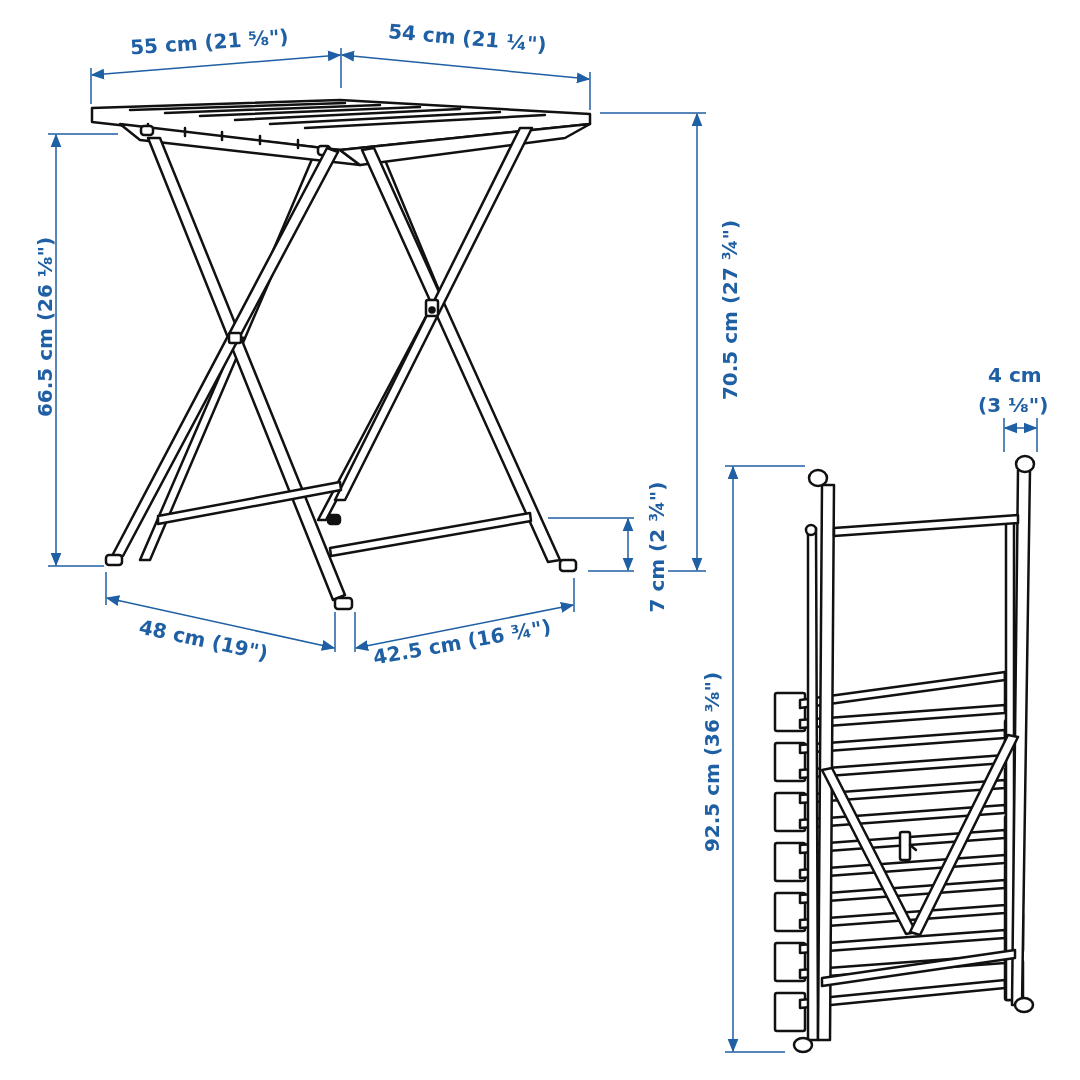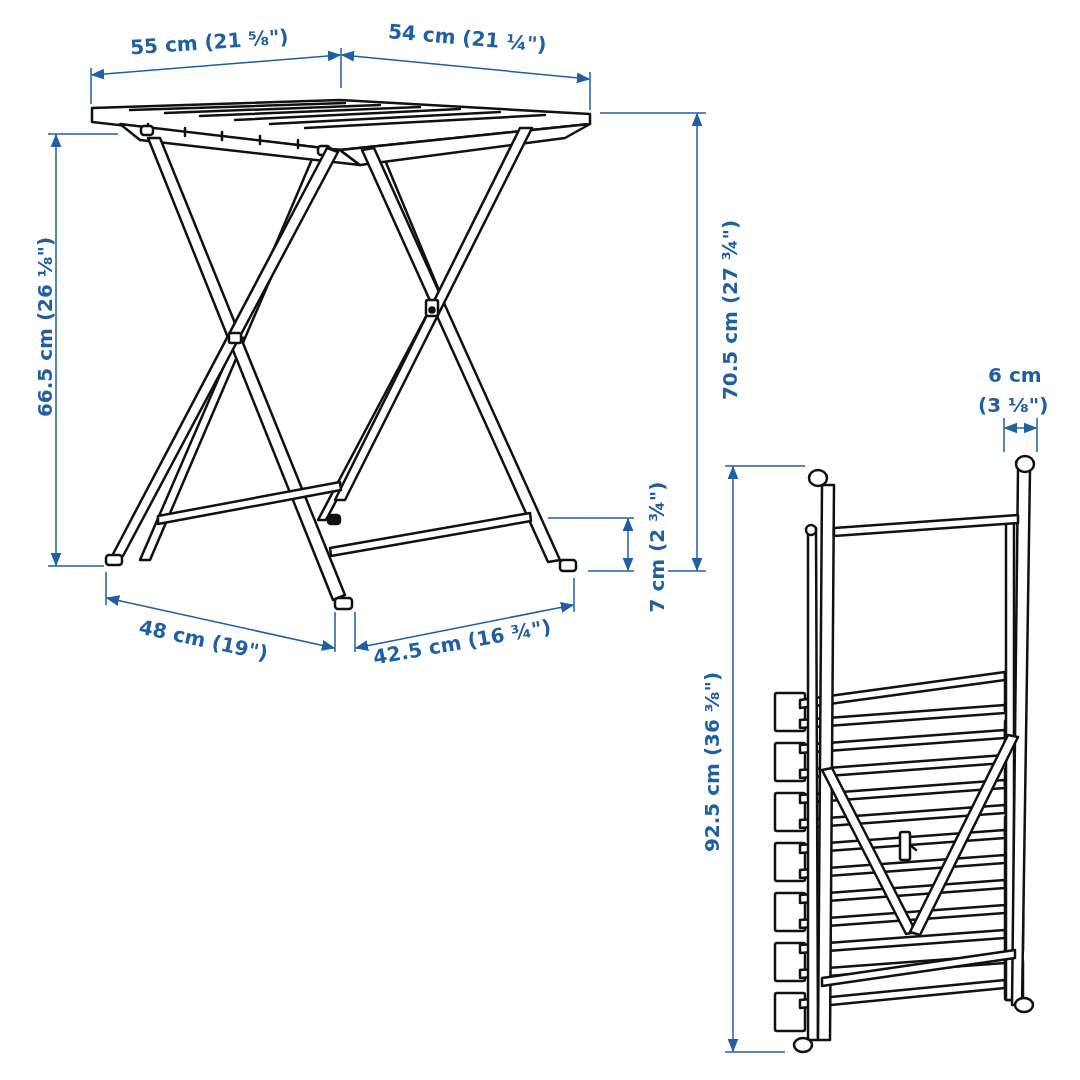--- a/index.html
+++ b/index.html
@@ -198,17 +198,17 @@
 <div class="dim-label" style="left:-45px; top:317px; transform: rotate(-90deg);">66.5 cm (26 ⅛")</div>
 
 <div class="dim-label" style="left:640px; top:300px; transform: rotate(-90deg);">70.5 cm (27 ¾")</div>
 
 <div class="dim-label" style="left:592px; top:537px; transform: rotate(-90deg);">7 cm (2 ¾")</div>
 
 <div class="dim-label" style="left:138px; top:630px; transform: rotate(12deg);">48 cm (19")</div>
 
 <div class="dim-label" style="left:372px; top:632px; transform: rotate(-10deg);">42.5 cm (16 ¾")</div>
 
-<div class="dim-label" style="left:988px; top:365px;">6 cm</div>
+<div class="dim-label" style="left:988px; top:365px;">4 cm</div>
 
 <div class="dim-label" style="left:978px; top:395px;">(3 ⅛")</div>
 
 <div class="dim-label" style="left:622px; top:752px; transform: rotate(-90deg);">92.5 cm (36 ⅜")</div>
 
 </body></html>

